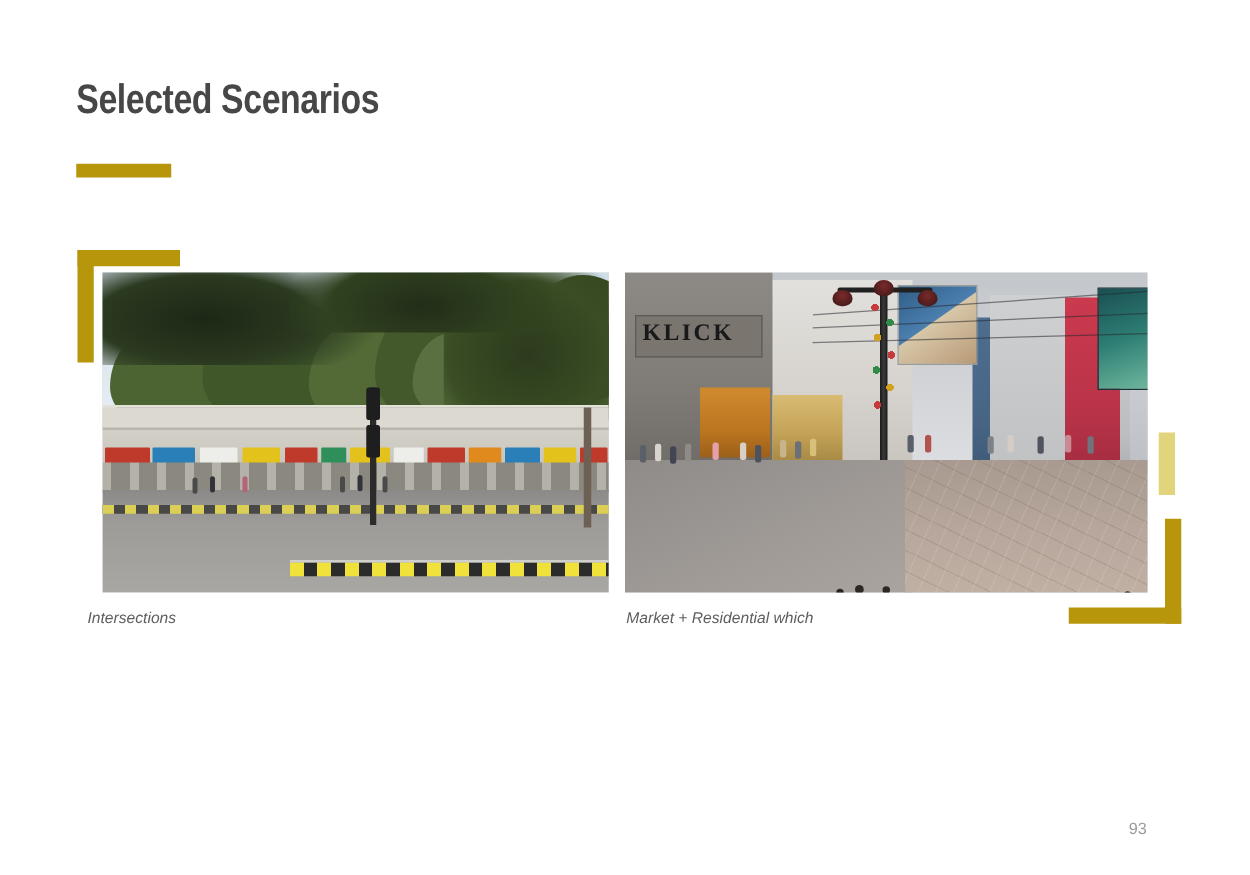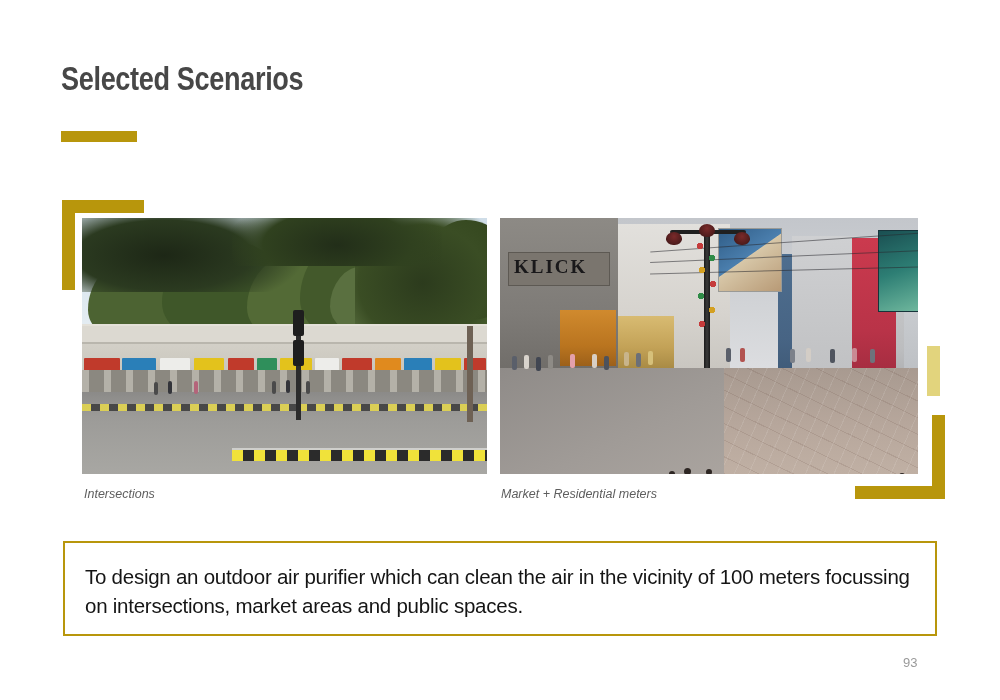--- a/index.html
+++ b/index.html
@@ -109,21 +109,21 @@
   .photo-right { left: 500px; top: 218px; width: 418px; height: 256px; }
 
   .photo-caption {
     position: absolute;
     font-family: "Liberation Sans", sans-serif;
     font-size: 12.5px;
     font-style: italic;
     color: #5e5e5e;
     white-space: nowrap;
   }
-  .caption-left  { left: 84px;  top: 487px; }
+  .caption-left  { left: 70px;  top: 487px; }
   .caption-right { left: 501px; top: 487px; }
 
   
   .statement-box {
     position: absolute;
     left: 63px;
     top: 541px;
     width: 874px;
     height: 95px;
     border: 2px solid #b8960c;
@@ -499,21 +499,18 @@
       <div class="crowd-dot" style="left:226px;top:130px;background:#5a5f6a;"></div>
       <div class="crowd-dot" style="left:240px;top:130px;background:#b2524f;"></div>
       <div class="crowd-dot" style="left:290px;top:131px;background:#7c818a;"></div>
       <div class="crowd-dot" style="left:306px;top:130px;background:#d3cdc6;"></div>
       <div class="crowd-dot" style="left:330px;top:131px;background:#4f545e;"></div>
       <div class="crowd-dot" style="left:352px;top:130px;background:#c98a93;"></div>
       <div class="crowd-dot" style="left:370px;top:131px;background:#6e737c;"></div>
     </div>
   </div>
 
-  <div class="photo-caption caption-right">Market + Residential meters</div>
-
-  <div class="statement-box">
-    <div class="statement-text">To design an outdoor air purifier which can clean the air in the vicinity of 100 meters focussing on intersections, market areas and public spaces.</div>
-  </div>
+  <div class="photo-caption caption-right">Market + Residential which</div>
+
 
   <div class="page-number">93</div>
 
 </div>
 
 </body></html>

